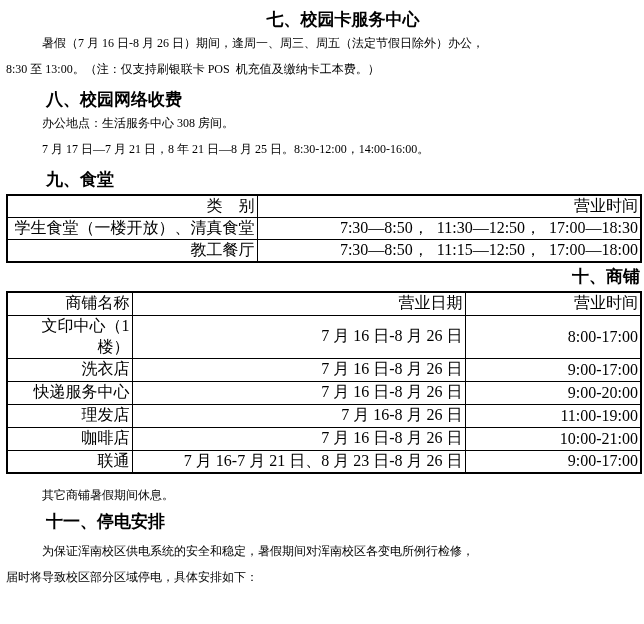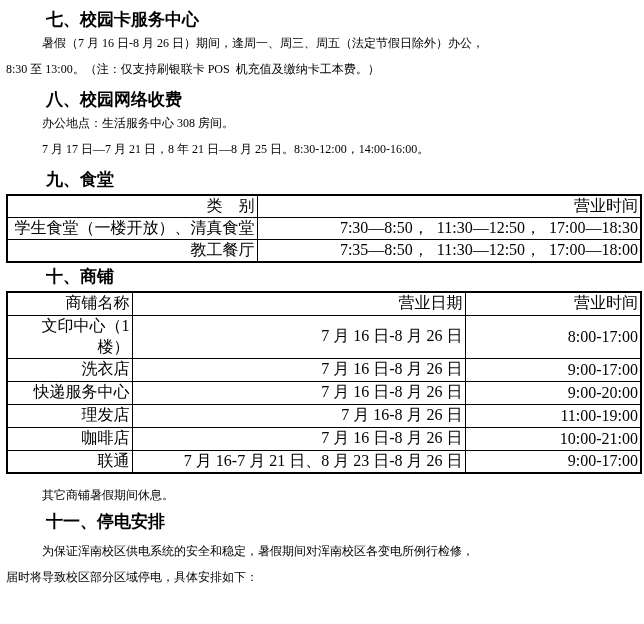--- a/index.html
+++ b/index.html
@@ -21,24 +21,24 @@
     padding-left: 40px;
     white-space: pre-wrap;
   }
   .line {
     font-size: 12px;
     line-height: 26px;
     white-space: pre-wrap;
   }
   .indent { text-indent: 36px; }
 
-  .h7  { margin-top: 4px; }
+  .h7  { margin-top: 4px; text-align: center; }
   .h8  { margin-top: 8px; }
   .h9  { margin-top: 8px; margin-bottom: 4px; }
-  .h10 { margin-top: 4px; margin-bottom: 4px; }
+  .h10 { margin-top: 4px; margin-bottom: 4px; text-align: right; }
   .h11 { margin-top: 4px; margin-bottom: 6px; }
   .shops-note { margin-top: 8px; }
 
   table {
     border-collapse: collapse;
     table-layout: fixed;
     width: 636px;
     border: 2px solid #000;
   }
   th, td {
@@ -82,21 +82,21 @@
         <tr>
       <th>类　别</th>
       <th>营业时间</th>
     </tr>
     <tr>
       <td>学生食堂（一楼开放）、清真食堂</td>
       <td>7:30—8:50，  11:30—12:50，  17:00—18:30</td>
     </tr>
     <tr>
       <td>教工餐厅</td>
-      <td>7:35—8:50，  11:30—12:50，  17:00—18:00</td>
+      <td>7:30—8:50，  11:15—12:50，  17:00—18:00</td>
     </tr>
   </tbody>
     </table>
 
   <div class="heading h10">十、商铺</div>
 
   <table class="shops-table">
     <colgroup>
         <col class="shops-col-name">
         <col class="shops-col-dates">

